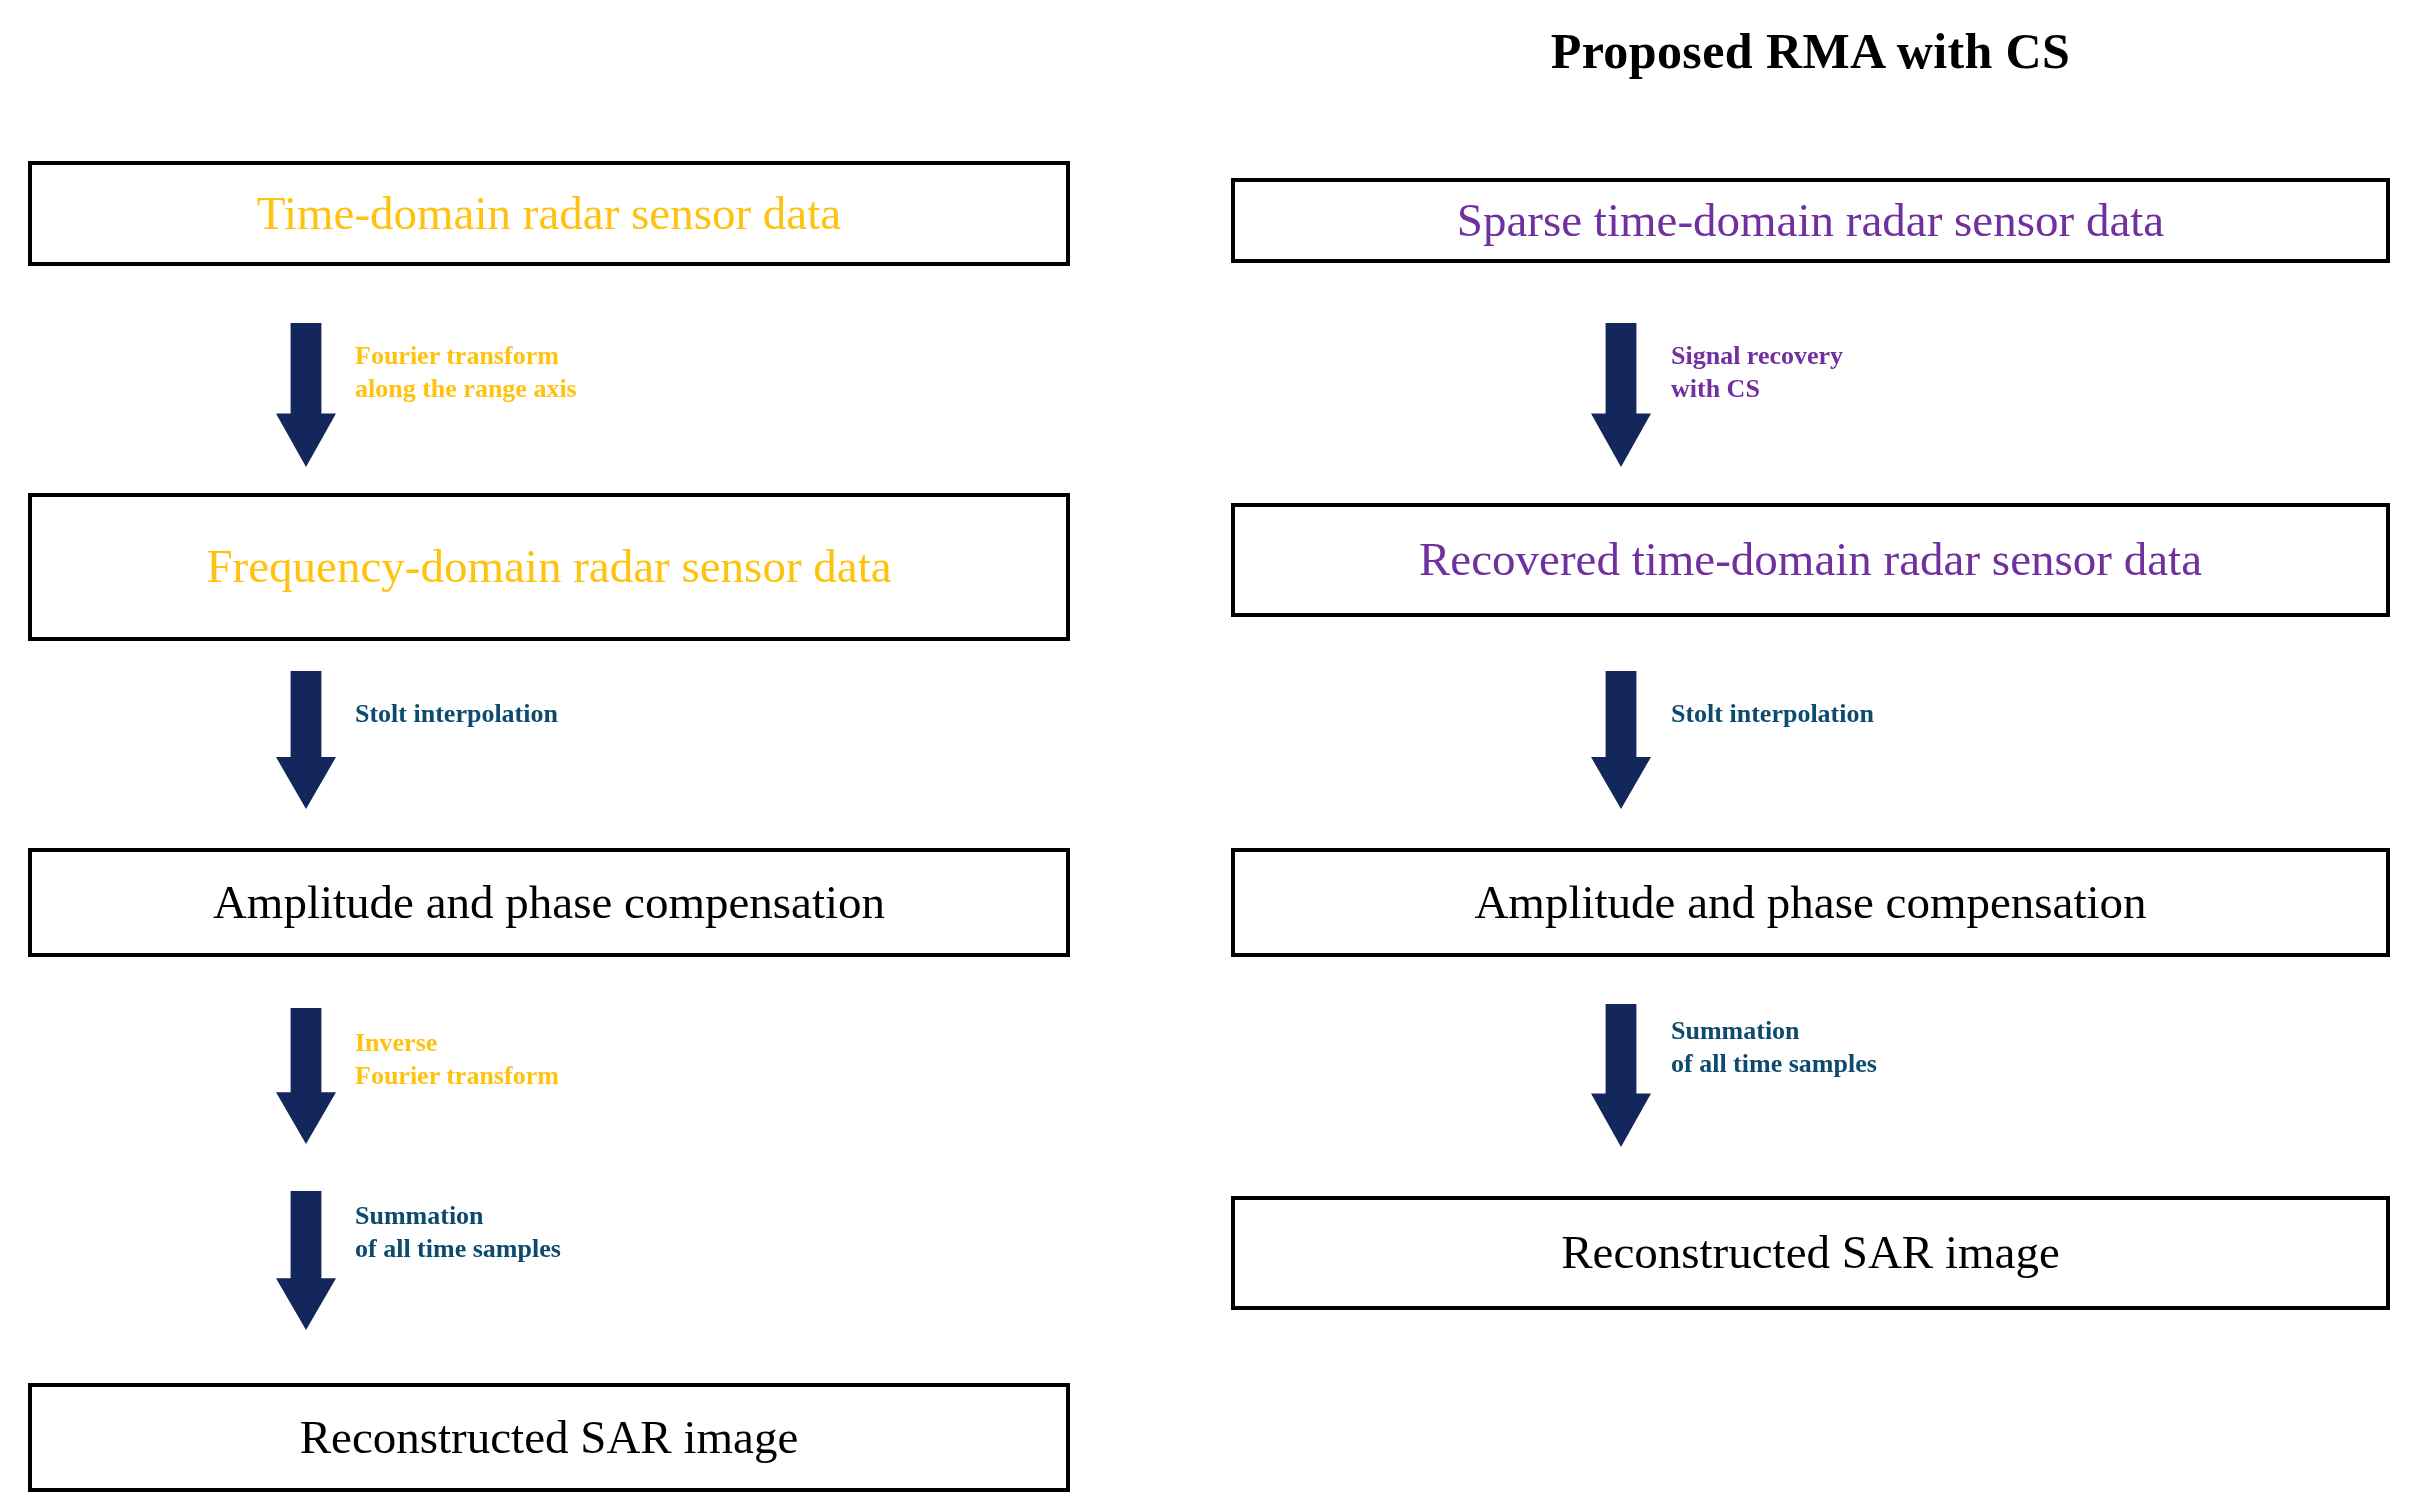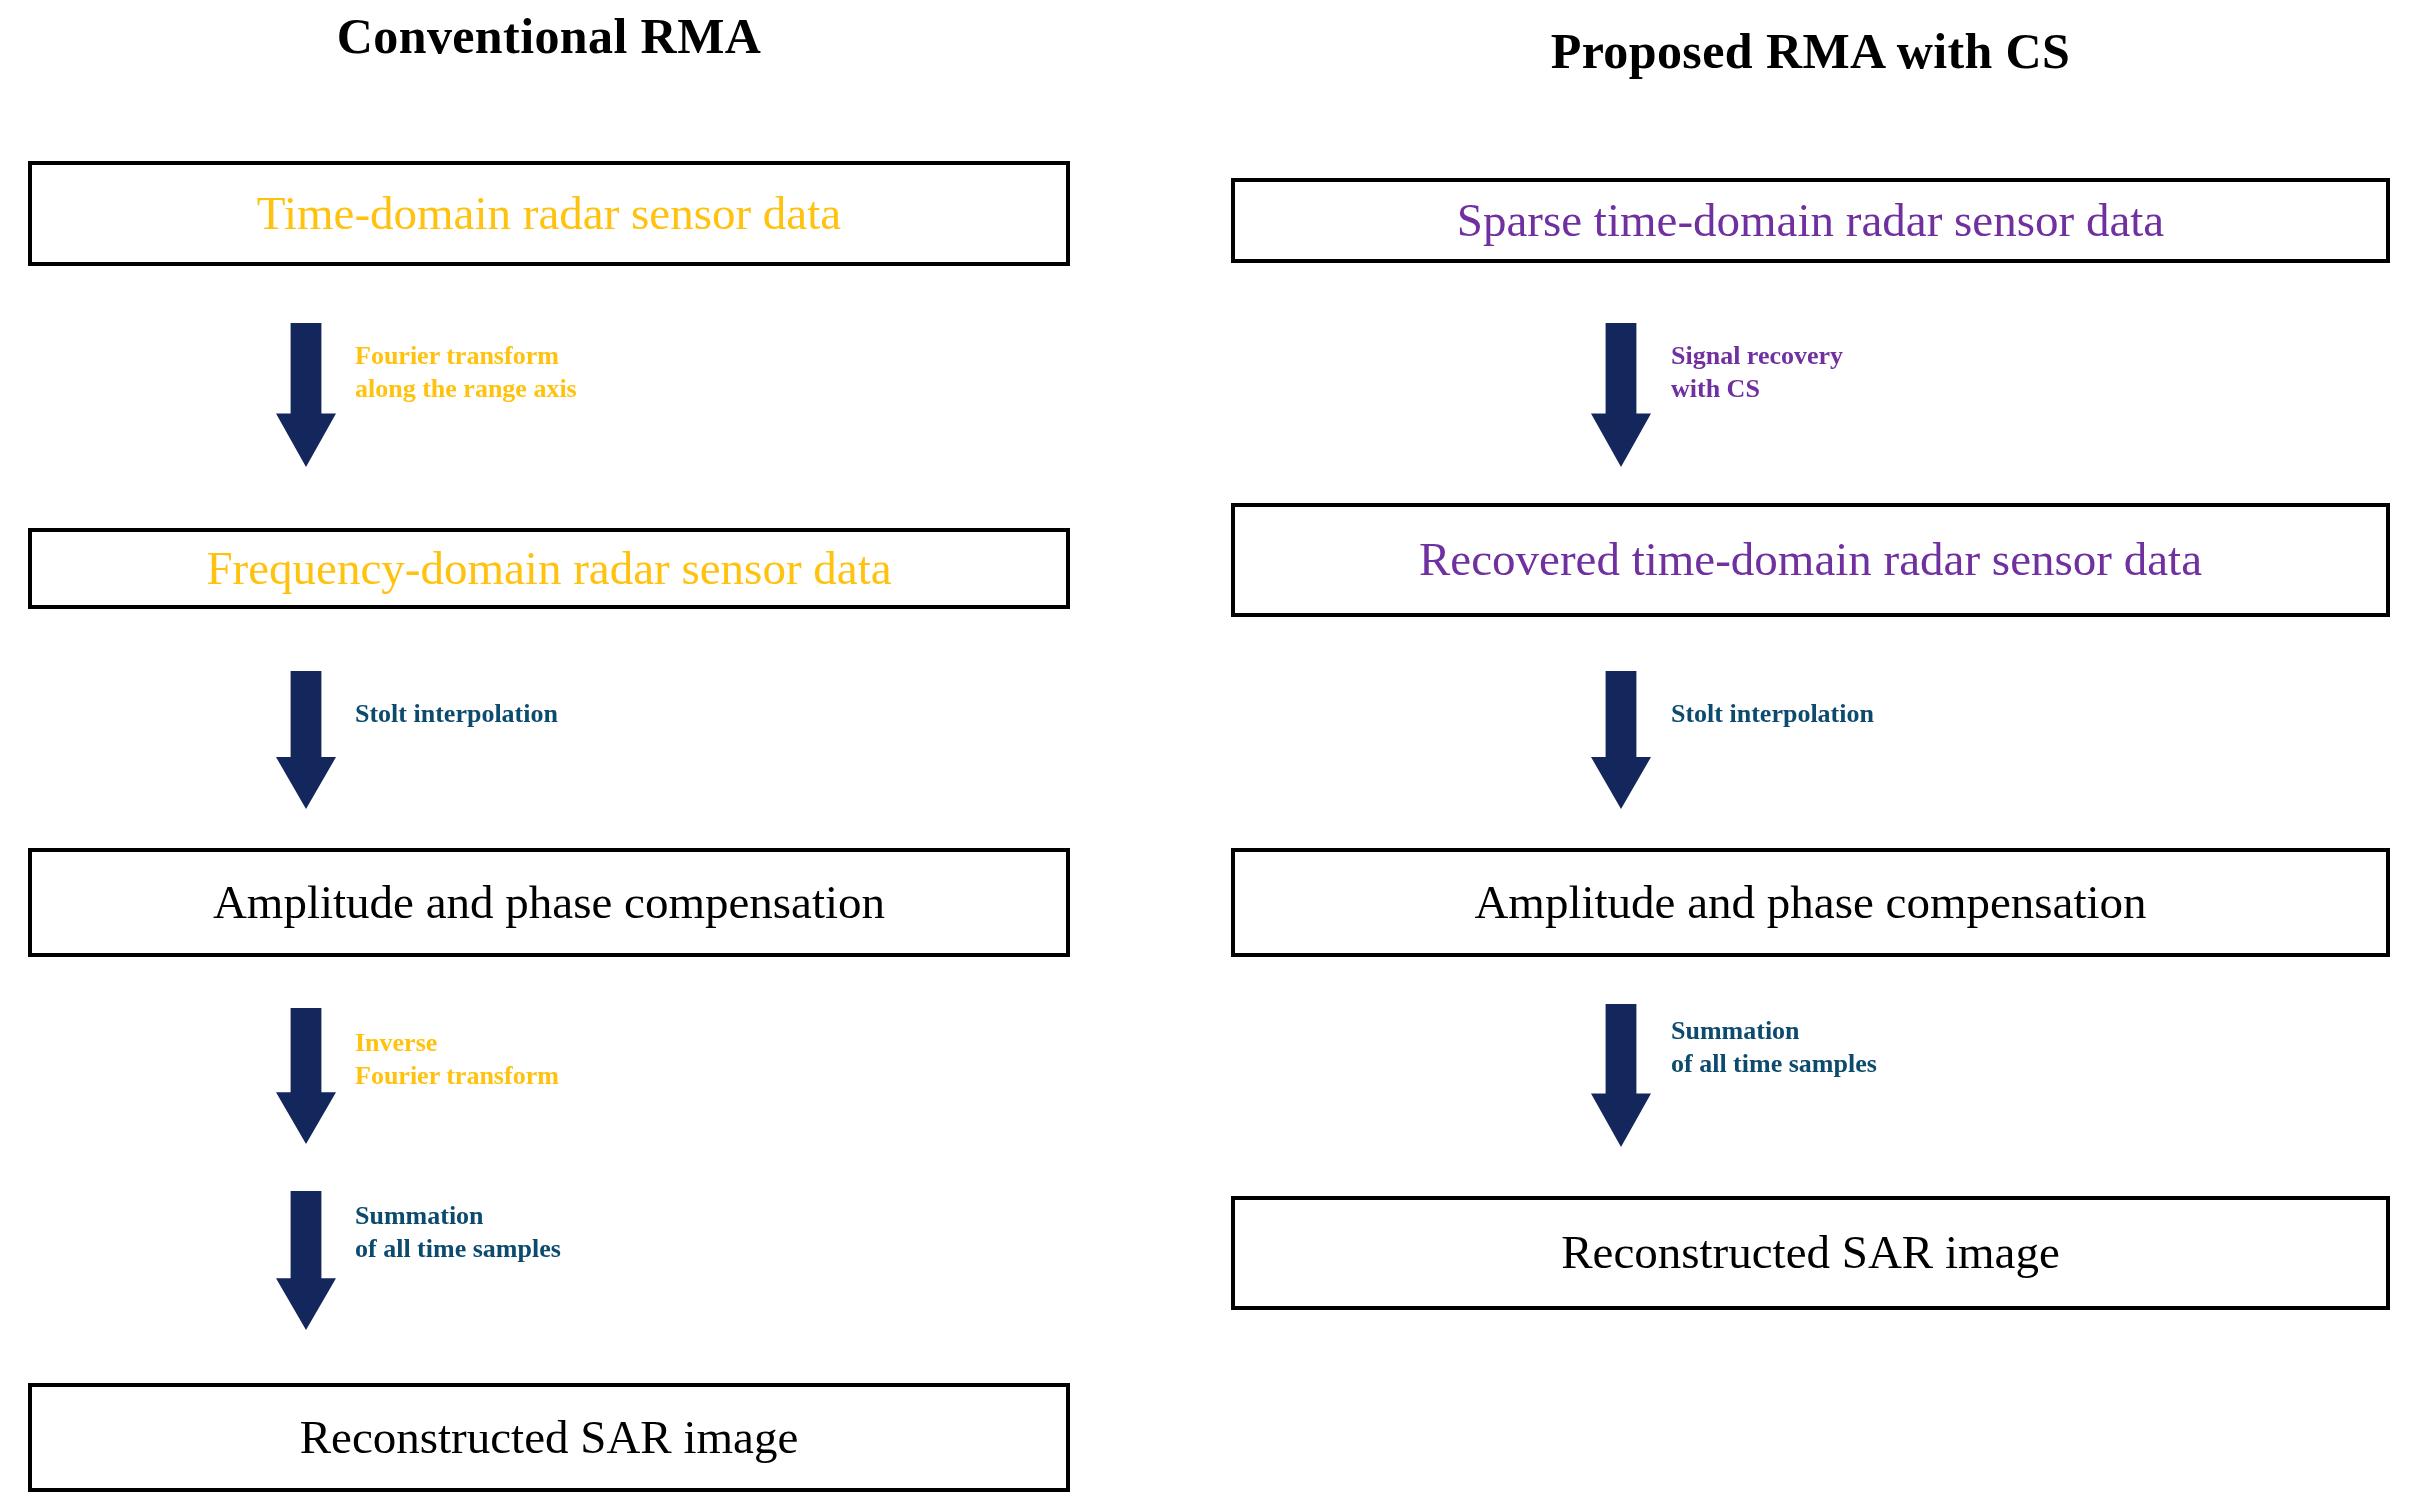--- a/index.html
+++ b/index.html
@@ -73,35 +73,34 @@
   }
   .cap-gold   { color: #FFC20E; }
   .cap-purple { color: #7030A0; }
   .cap-black  { color: #0c4a6e; }
 </style>
 </head>
 <body>
 
 <div class="canvas">
 
-  <div class="col-title" style="left:28px; top:6.5px; width:1042px;">Conventional RMA</div>
 
   <div class="box" style="left:28px; top:161px; width:1042px; height:105px;">
     <span class="box-label label-gold">Time-domain radar sensor data</span>
   </div>
 
   <div class="arrow" style="left:276px; top:323px; height:144px;">
     <svg viewBox="0 0 74 178" preserveAspectRatio="none" aria-hidden="true">
       <polygon points="18,0 56,0 56,112 74,112 37,178 0,112 18,112" fill="#13275C"></polygon>
     </svg>
   </div>
   <div class="arrow-caption cap-gold" style="left:355px; top:339px; width:568px;">Fourier transform
 along the range axis</div>
 
-  <div class="box" style="left:28px; top:528px; width:1042px; height:81px;">
+  <div class="box" style="left:28px; top:493px; width:1042px; height:148px;">
     <span class="box-label label-gold">Frequency-domain radar sensor data</span>
   </div>
 
   <div class="arrow" style="left:276px; top:671px; height:138px;">
     <svg viewBox="0 0 74 170" preserveAspectRatio="none" aria-hidden="true">
       <polygon points="18,0 56,0 56,106 74,106 37,170 0,106 18,106" fill="#13275C"></polygon>
     </svg>
   </div>
   <div class="arrow-caption cap-black" style="left:355px; top:697px; width:568px;">Stolt interpolation</div>
 

